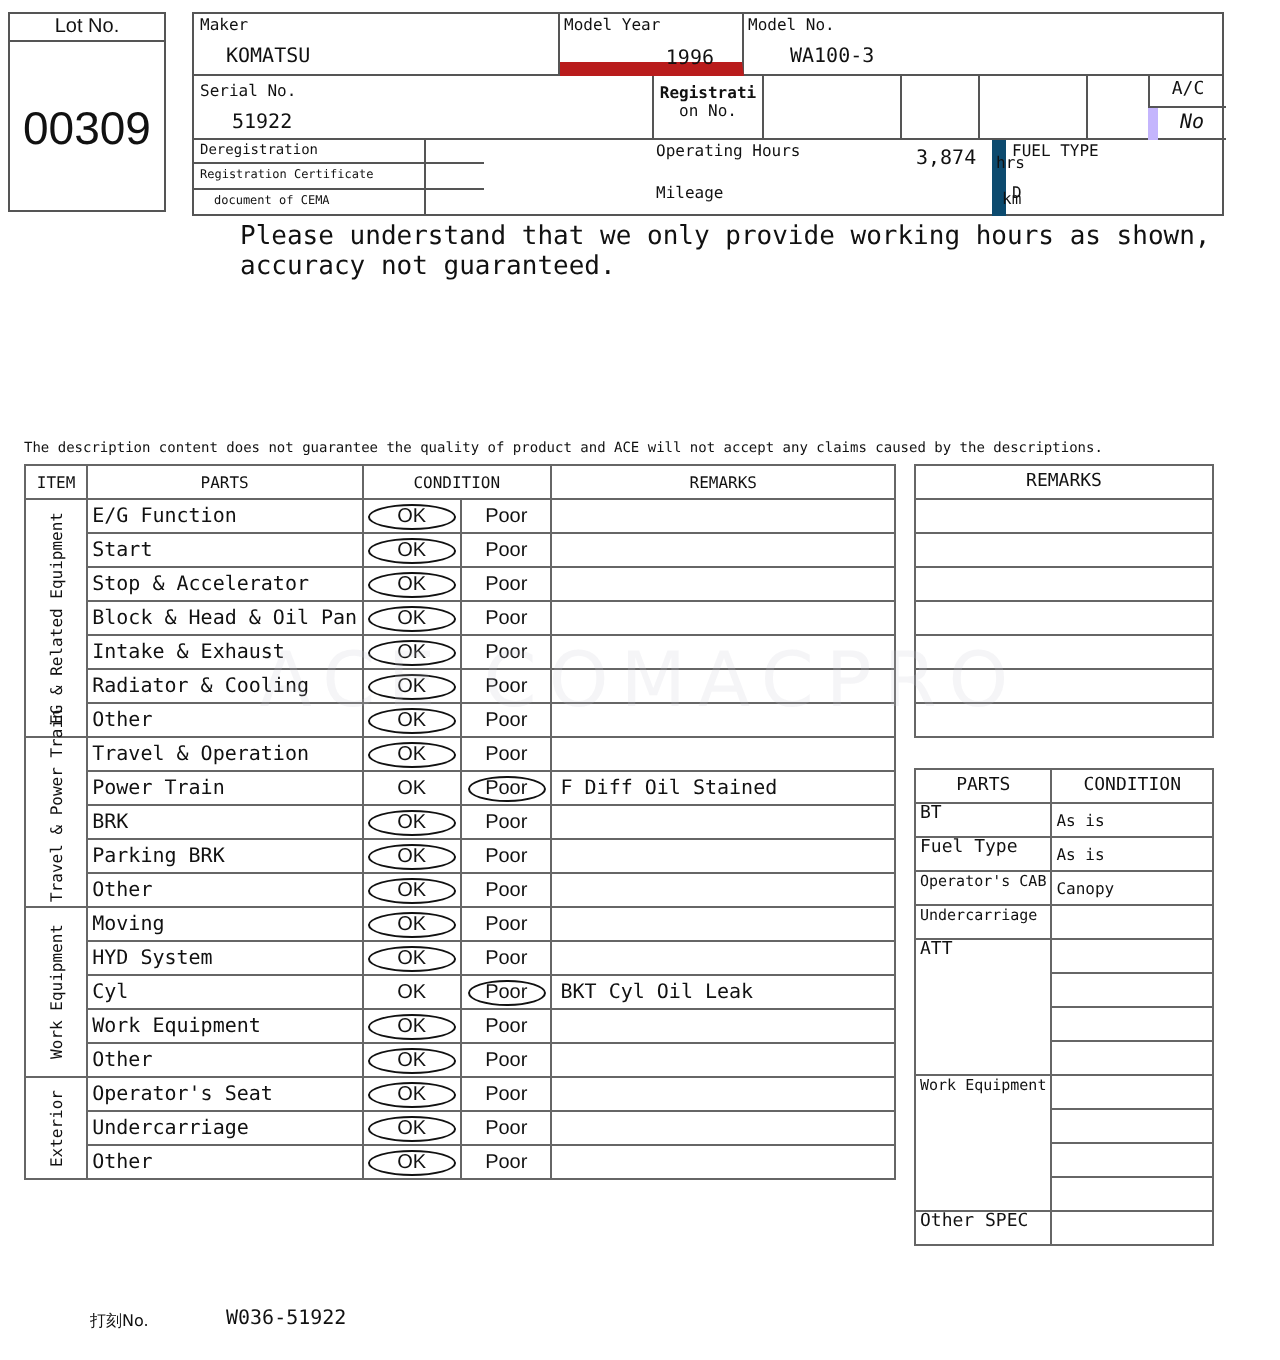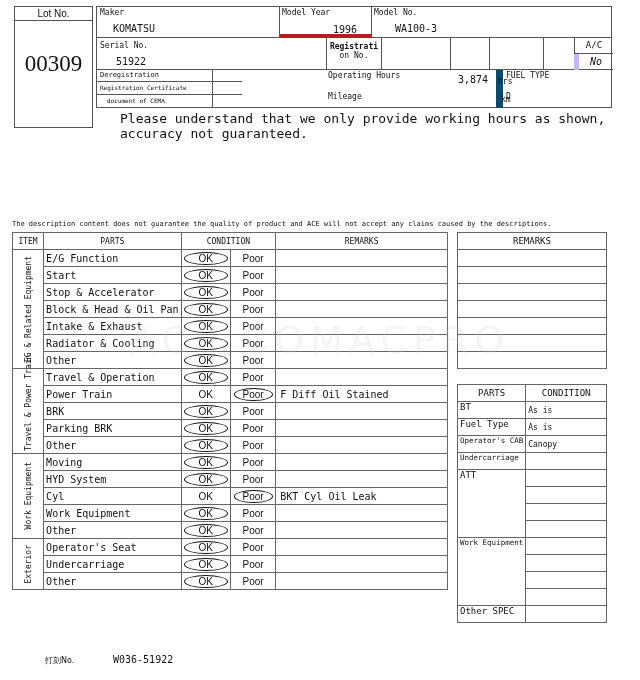--- a/index.html
+++ b/index.html
@@ -24,32 +24,32 @@
   .circled { display: inline-block; border: 1.5px solid #111; border-radius: 50%; padding: 0 14px; line-height: 11px; }
   .ptxt-small { font-size: 7px; }
   .side td, .side th { height: 17px; font-size: 8px; }
   .side th { text-align: center; font-size: 9px; }
   .spec td, .spec th { font-size: 9px; }
   .spec th { text-align: center; }
 </style>
 </head>
 <body>
 
-<div class="abs b" style="left:14px;top:6px;width:79px;height:122px;">
+<div class="abs b" style="left:4px;top:6px;width:79px;height:100px;">
   <div style="height:14px;border-bottom:1px solid #555;text-align:center;font-size:10px;line-height:13px;font-family:'Liberation Sans',sans-serif;">Lot No.</div>
-  <div style="text-align:center;font-family:Liberation Serif, serif;font-size:23px;line-height:86px;">00309</div>
+  <div style="text-align:center;font-family:Liberation Sans, sans-serif;font-size:23px;line-height:86px;">00309</div>
 </div>
 
 <div class="abs b" style="left:96px;top:6px;width:516px;height:102px;">
 
   <div class="abs" style="left:0;top:0;width:183px;height:31px;border-right:1px solid #555;border-bottom:1px solid #555;">
     <div class="abs small" style="left:3px;top:1px;">Maker</div>
     <div class="abs txt" style="left:16px;top:16px;">KOMATSU</div>
   </div>
-  <div class="abs" style="left:183px;top:0;width:92px;height:31px;border-right:1px solid #555;border-bottom:4px solid #b91c1c;">
+  <div class="abs" style="left:183px;top:0;width:92px;height:31px;border-right:1px solid #555;border-bottom:7px solid #b91c1c;">
     <div class="abs small" style="left:2px;top:1px;">Model Year</div>
     <div class="abs txt" style="right:14px;top:17px;">1996</div>
   </div>
   <div class="abs" style="left:275px;top:0;width:240px;height:31px;border-bottom:1px solid #555;">
     <div class="abs small" style="left:2px;top:1px;">Model No.</div>
     <div class="abs txt" style="left:23px;top:16px;">WA100-3</div>
   </div>
 
   <div class="abs" style="left:0;top:31px;width:229px;height:32px;border-bottom:1px solid #555;">
     <div class="abs small" style="left:3px;top:3px;">Serial No.</div>

